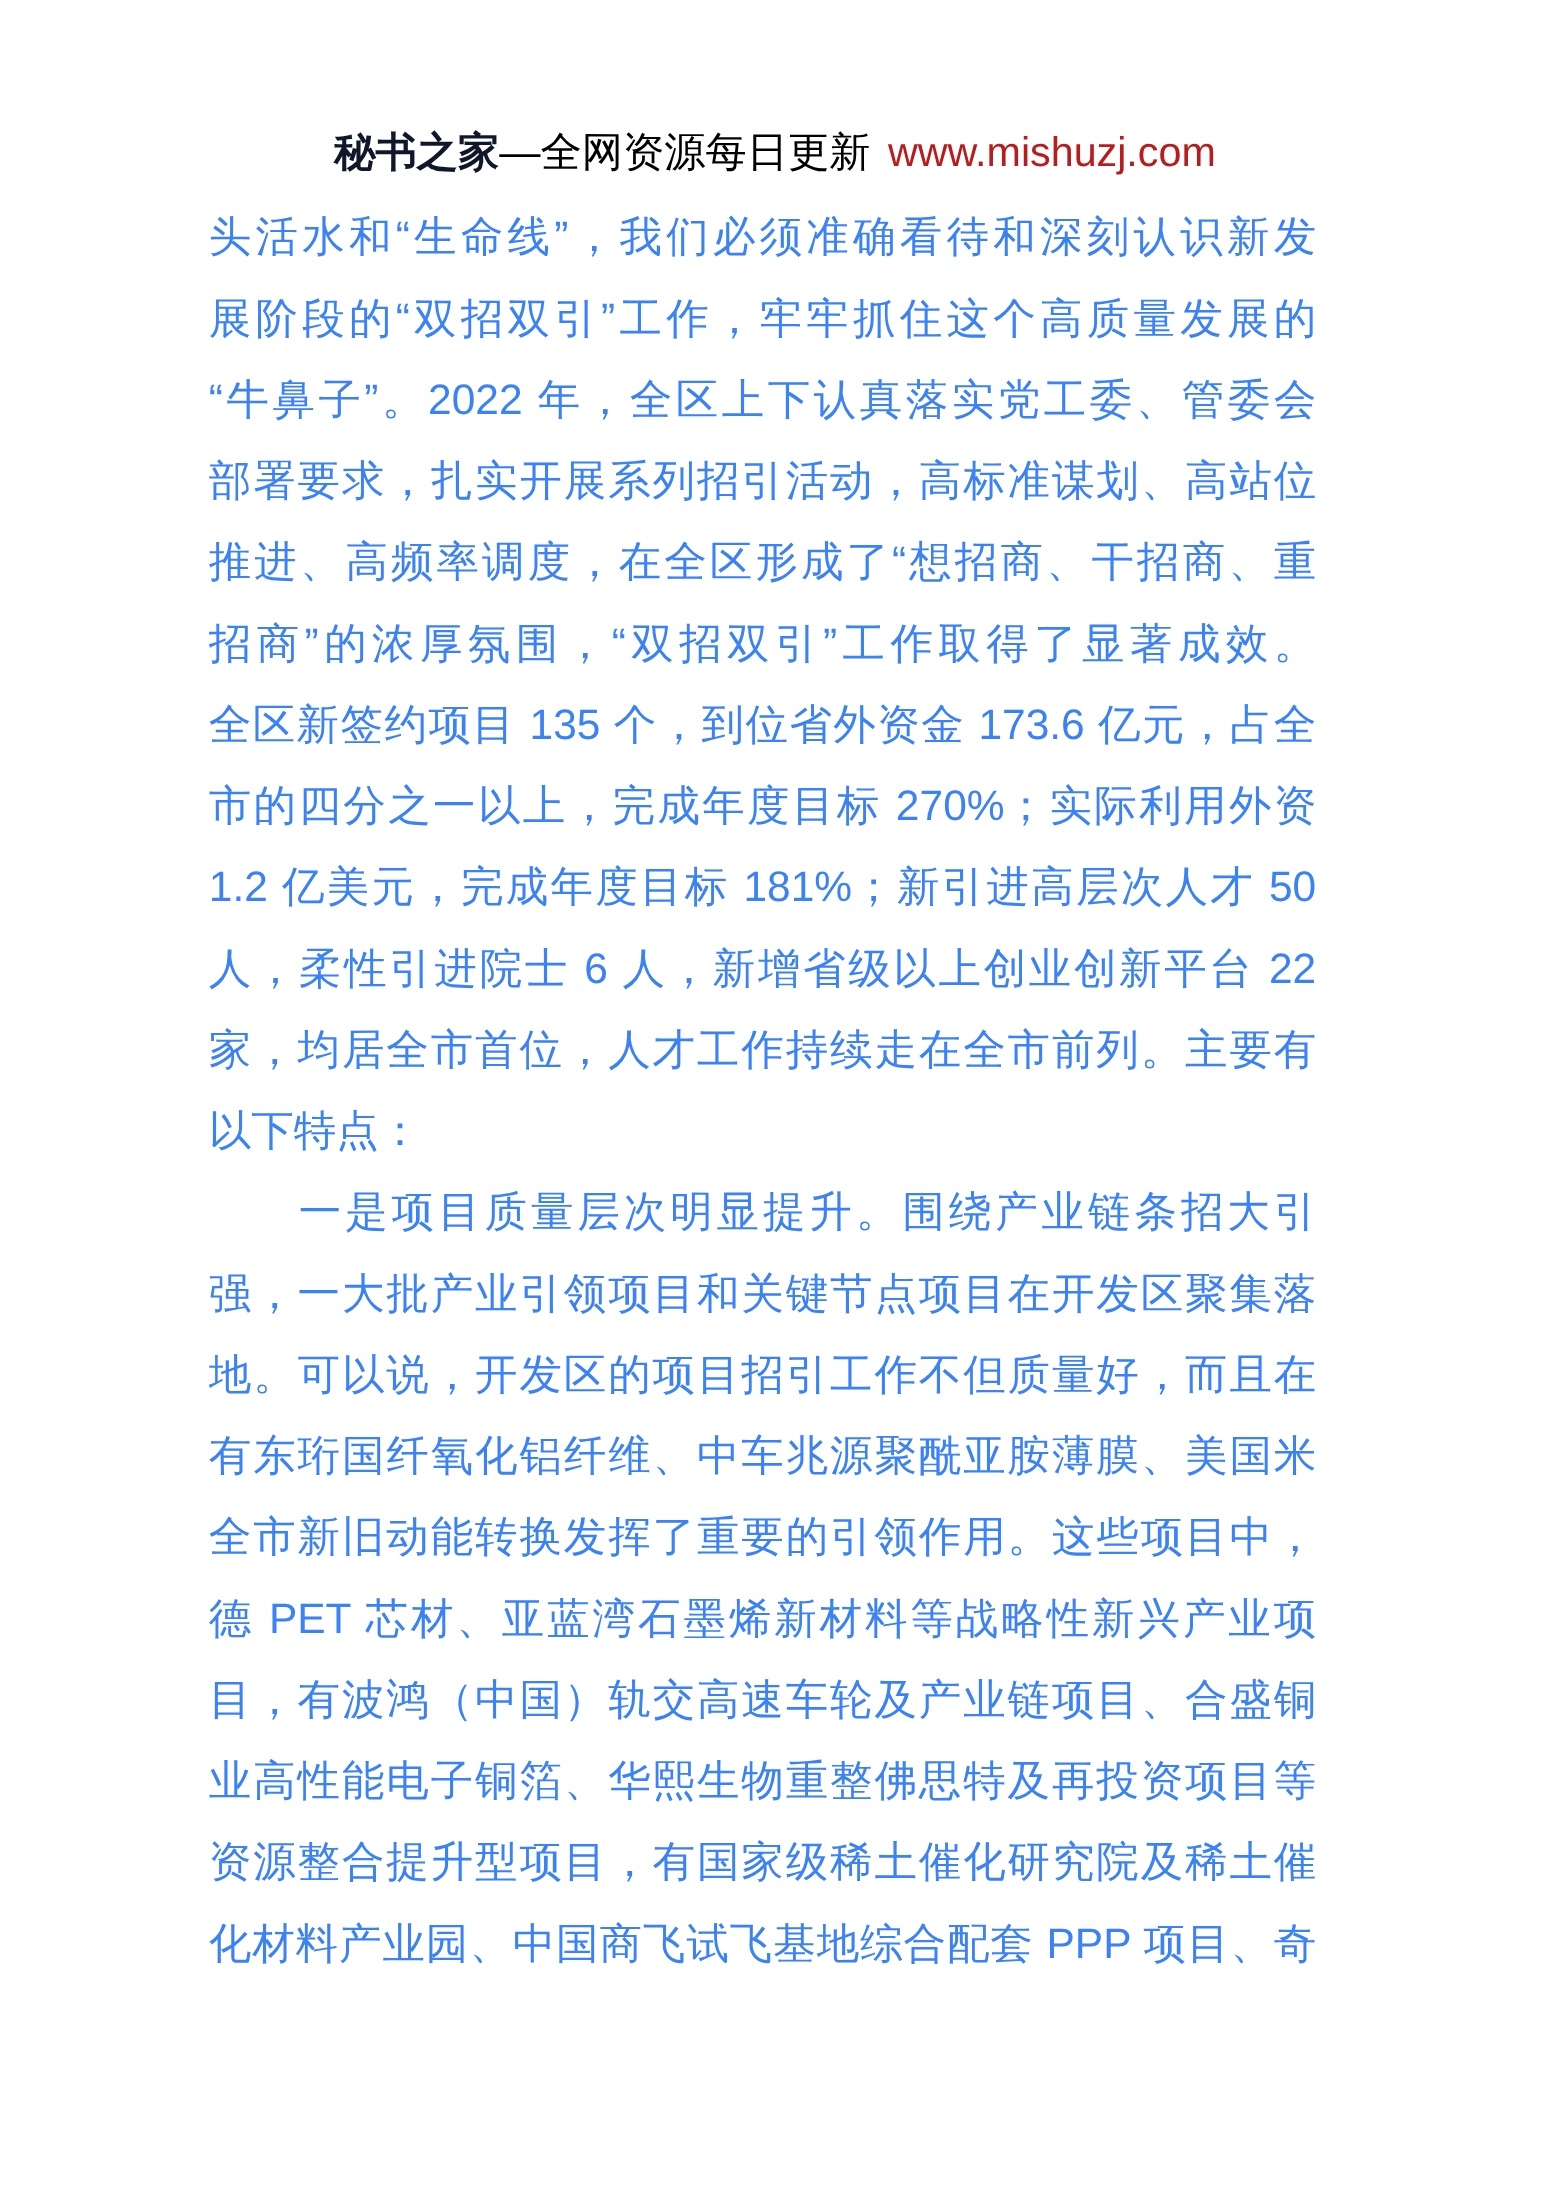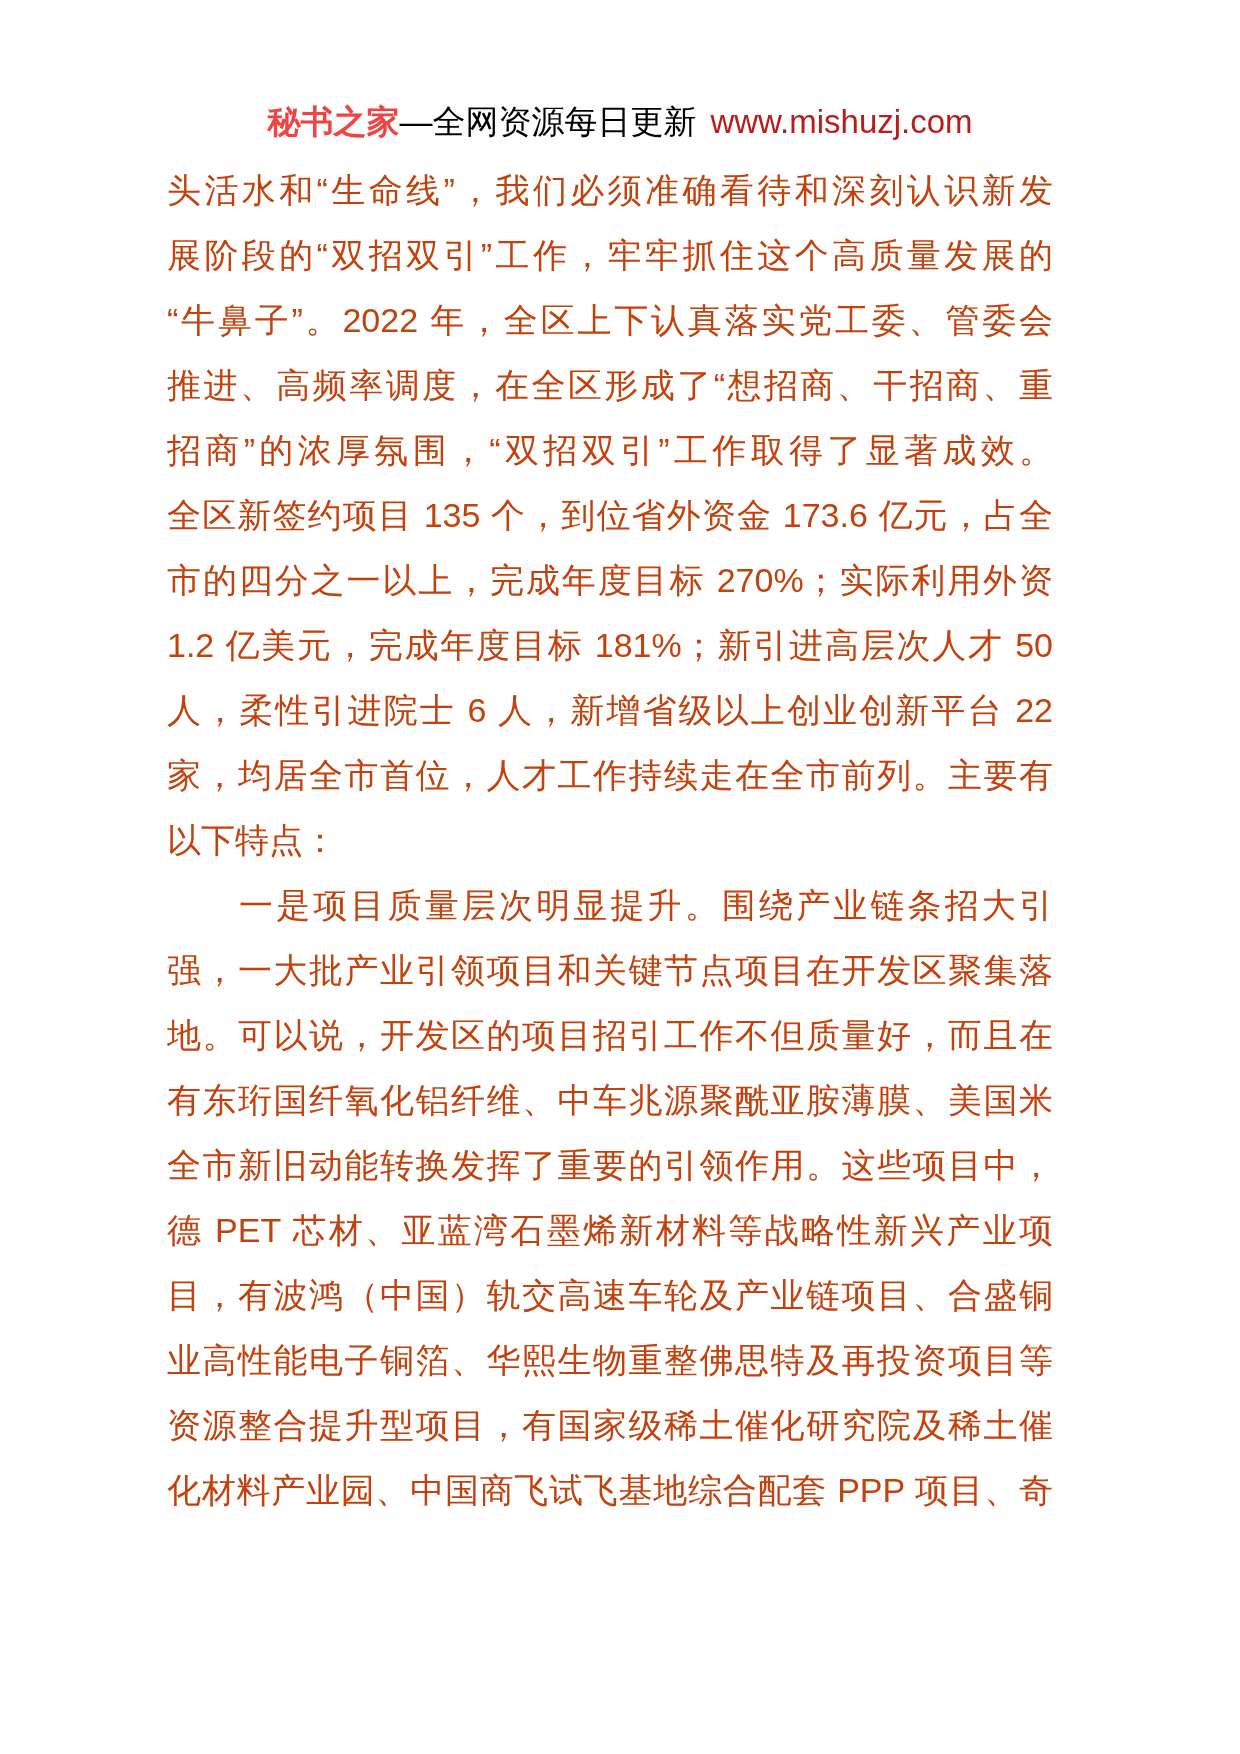--- a/index.html
+++ b/index.html
@@ -33,41 +33,42 @@
   .content {
     position: absolute;
     top: 158px;
     left: 167px;
     width: 886px;
   }
   .line {
     font-size: 34px;
     line-height: 65px;
     height: 65px;
-    color: #c2410c;
+    color: #3b82f6;
     white-space: nowrap;
     overflow: hidden;
     text-align: justify;
     text-align-last: justify;
     text-justify: inter-character;
   }
   .line.indent { padding-left: 72px; }
   .line.short { text-align-last: left; }
 </style>
 </head>
 <body>
 
 <div class="page">
   <div class="header" style="color: rgb(0, 0, 0);">
-    <span class="brand" style="color: #ef4444;">秘书之家</span><span>—全网资源每日更新</span><span class="url" style="color: #b91c1c;">www.mishuzj.com</span>
+    <span class="brand" style="color: #0f172a;">秘书之家</span><span>—全网资源每日更新</span><span class="url" style="color: #b91c1c;">www.mishuzj.com</span>
   </div>
   <div class="content">
       <div class="line">头活水和“生命线”，我们必须准确看待和深刻认识新发</div>
       <div class="line">展阶段的“双招双引”工作，牢牢抓住这个高质量发展的</div>
       <div class="line">“牛鼻子”。2022 年，全区上下认真落实党工委、管委会</div>
+      <div class="line">部署要求，扎实开展系列招引活动，高标准谋划、高站位</div>
       <div class="line">推进、高频率调度，在全区形成了“想招商、干招商、重</div>
       <div class="line">招商”的浓厚氛围，“双招双引”工作取得了显著成效。</div>
       <div class="line">全区新签约项目 135 个，到位省外资金 173.6 亿元，占全</div>
       <div class="line">市的四分之一以上，完成年度目标 270%；实际利用外资</div>
       <div class="line">1.2 亿美元，完成年度目标 181%；新引进高层次人才 50</div>
       <div class="line">人，柔性引进院士 6 人，新增省级以上创业创新平台 22</div>
       <div class="line">家，均居全市首位，人才工作持续走在全市前列。主要有</div>
       <div class="line short">以下特点：</div>
       <div class="line indent">一是项目质量层次明显提升。围绕产业链条招大引</div>
       <div class="line">强，一大批产业引领项目和关键节点项目在开发区聚集落</div>

